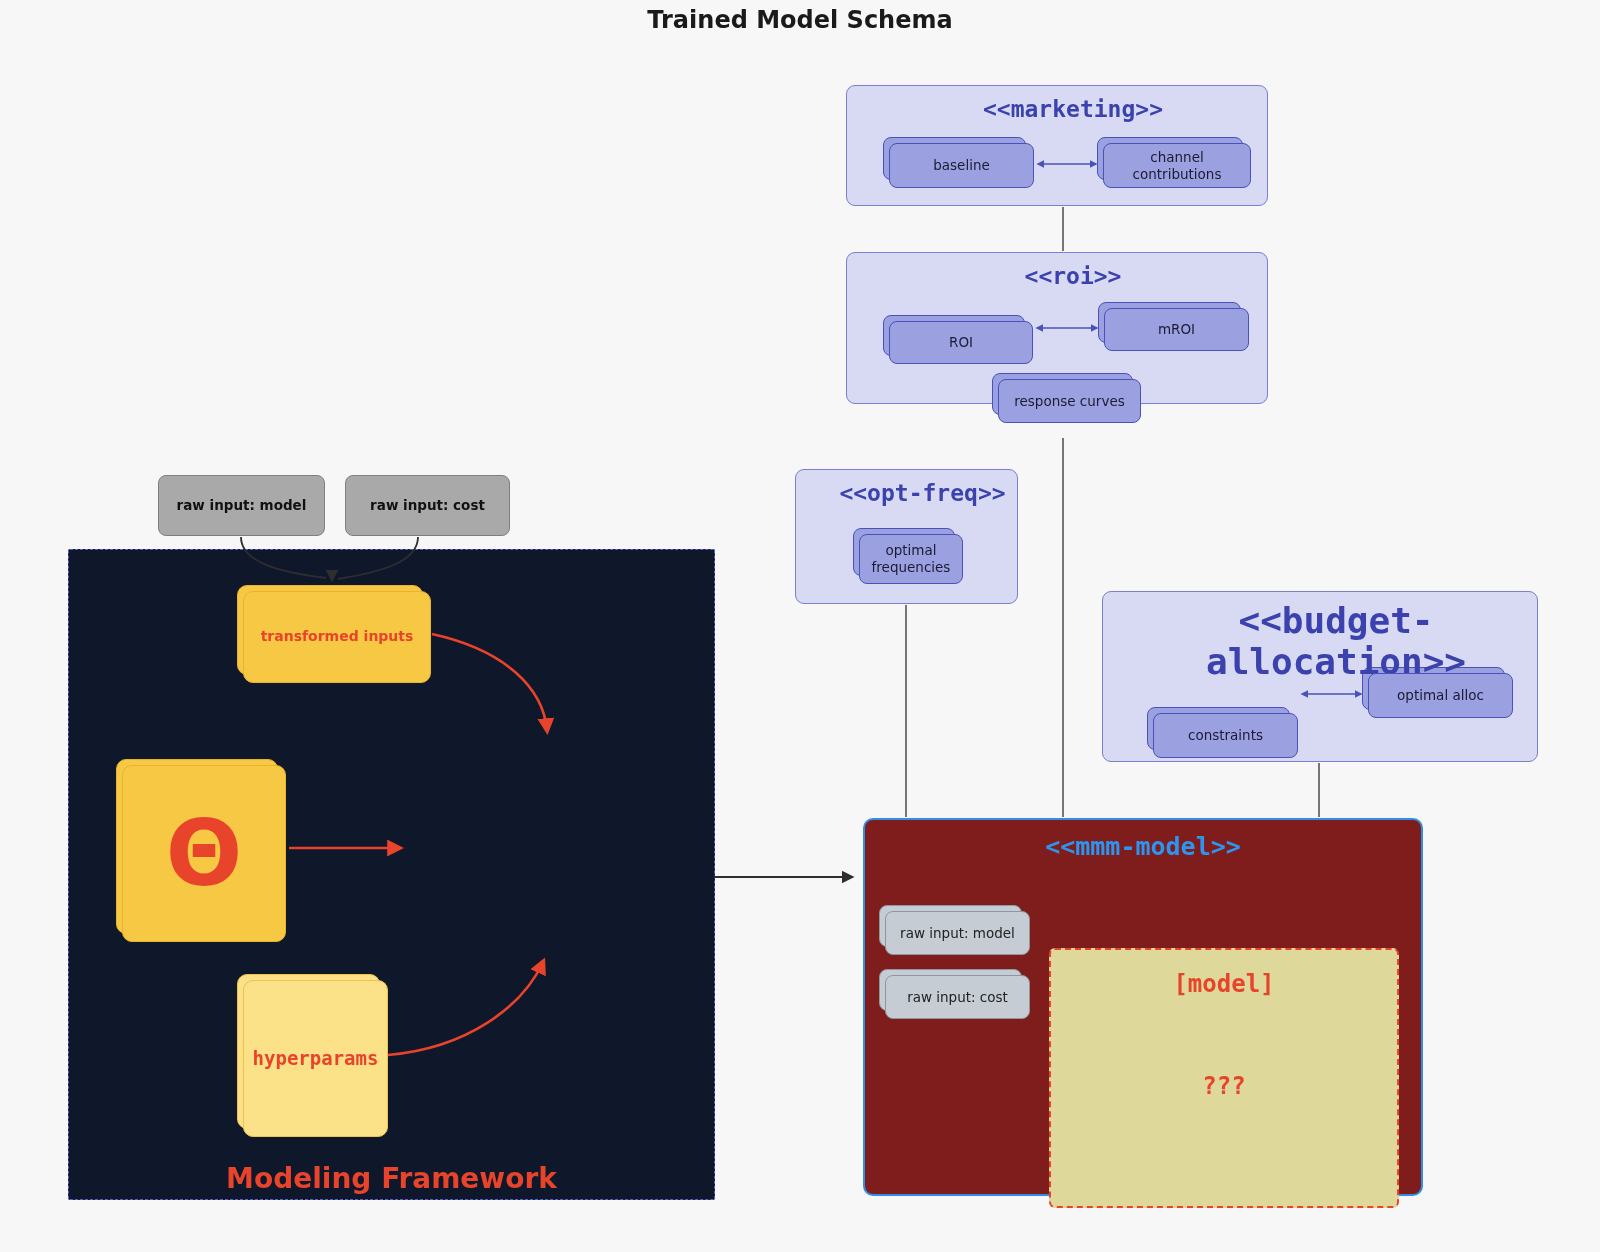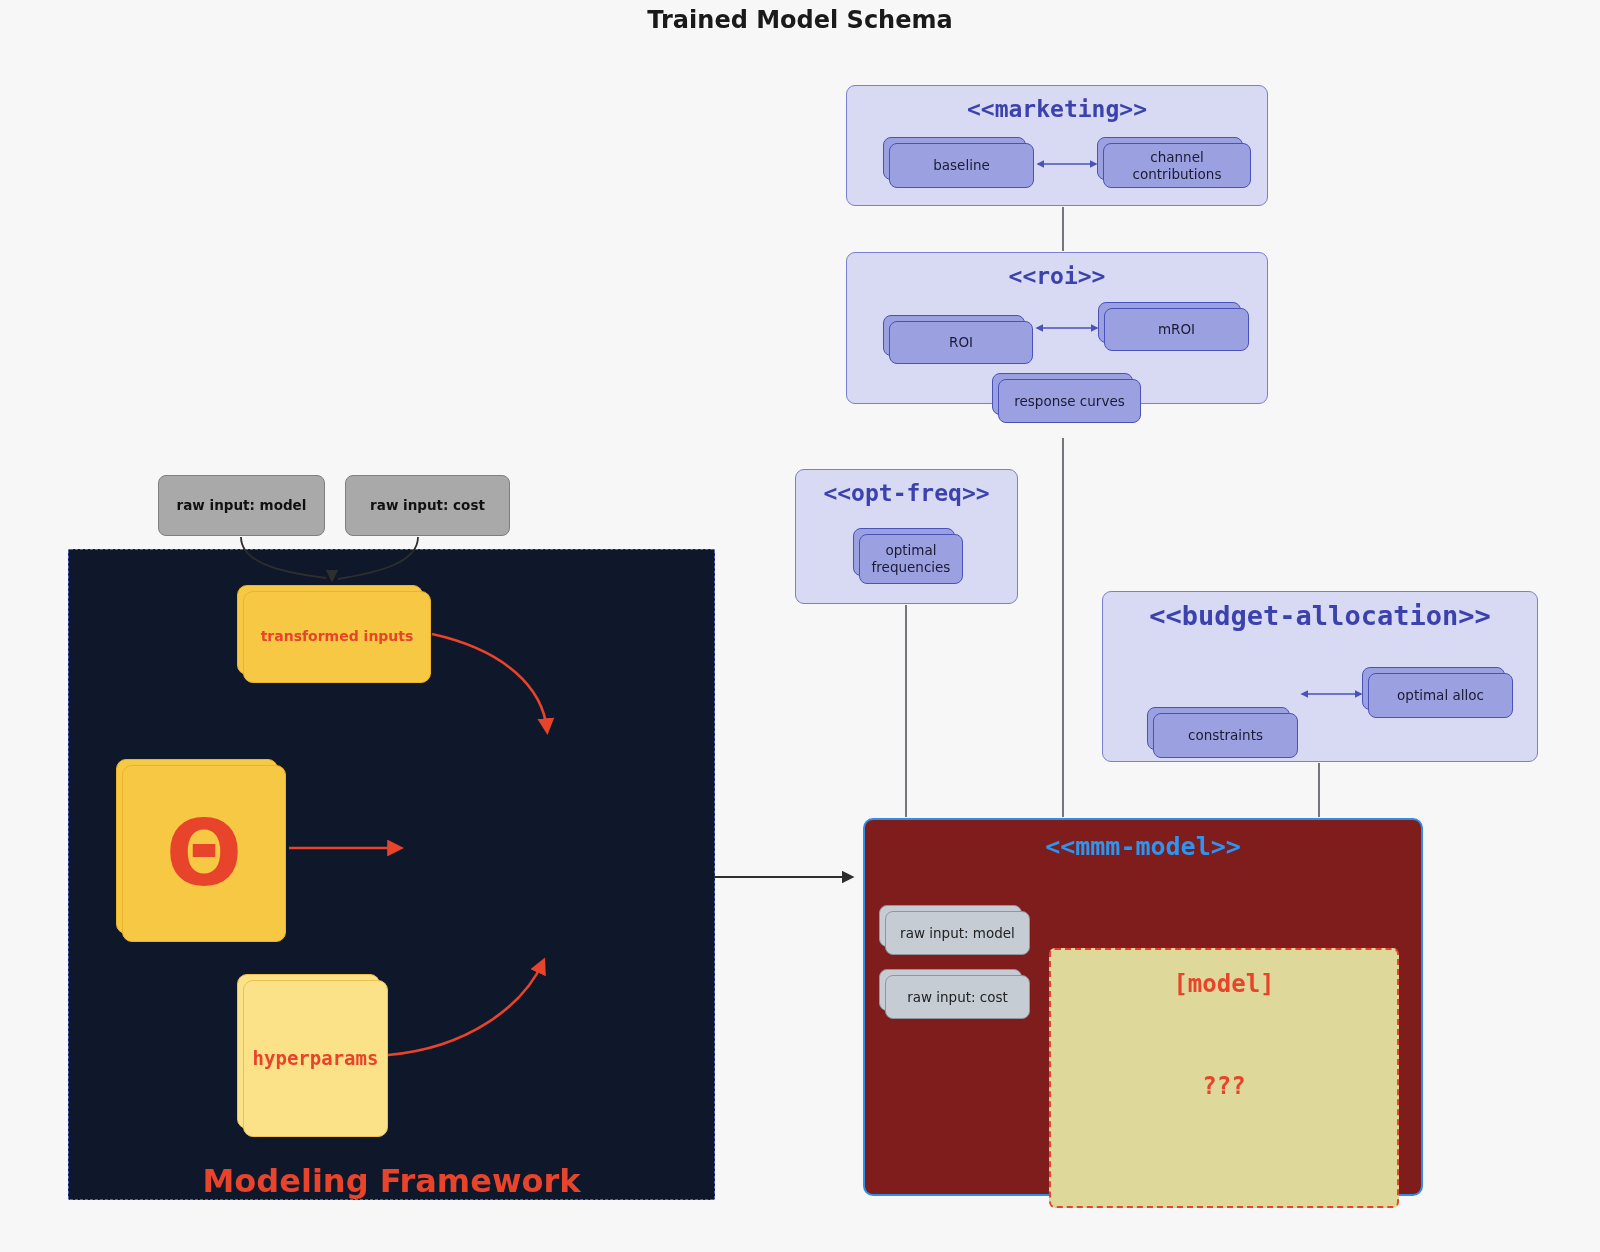--- a/index.html
+++ b/index.html
@@ -10,21 +10,21 @@
   .diagram-title{position:absolute;left:0;top:6px;width:1600px;text-align:center;
     font-size:24px;font-weight:bold;color:#1a1a1a;}
 
   
   .cont{position:absolute;z-index:0;box-sizing:border-box;border-radius:9px;}
   .p-cont{background:#d7daf2;border:1.5px solid #7b80cc;}
   .mmm-cont{background:#7f1d1d;border:2px solid #2e8fe8;border-radius:10px;}
   .fw-cont{background:#0f172a;border:1.5px dashed #5c62d6;border-radius:2px;}
   .cont-title{position:absolute;left:0;width:100%;text-align:center;font-weight:bold;
     font-family:"DejaVu Sans Mono","Liberation Mono",monospace;}
-  .p-cont .cont-title{top:10px;color:#3b42ad;font-size:23px;}
+  .p-cont .cont-title{top:10px;color:#3b42ad;font-size:23px;padding-left:16px;}
   .mmm-cont .cont-title{top:12px;color:#2b96f1;font-size:25px;}
 
   
   .box{position:absolute;box-sizing:border-box;display:flex;align-items:center;justify-content:center;
     text-align:center;border-radius:8px;background:var(--fill);border:1.5px solid var(--stroke);
     font-size:13.5px;line-height:1.25;padding:2px 6px;}
   .stack::before{content:"";position:absolute;inset:0;transform:translate(-7px,-7px);
     background:var(--fill);border:1.5px solid var(--stroke);border-radius:inherit;z-index:-1;}
   .p-box{--fill:#9ba1e0;--stroke:#4a51b8;color:#1b1b33;}
   .g-box{--fill:#a9a9a9;--stroke:#7f7f7f;color:#111;font-weight:bold;font-size:13.5px;}
@@ -41,21 +41,21 @@
 
   .ellipse{position:absolute;box-sizing:border-box;background:#f7c844;border:2px solid #eab429;
     border-radius:50%;display:flex;align-items:center;justify-content:center;}
   .train-label{font-size:25px;font-weight:bold;color:#e8432b;}
 
   .red-bold{color:#e8432b;font-weight:bold;}
   .transformed-label{font-size:14px;}
   .theta-label{font-size:90px;line-height:1;}
   .hyper-label{font-size:19px;}
   .fw-label{position:absolute;top:612px;left:0;width:100%;text-align:center;
-    font-size:32px;font-weight:bold;color:#e8432b;}
+    font-size:28px;font-weight:bold;color:#e8432b;}
 
   svg.connectors{position:absolute;left:0;top:0;pointer-events:none;}
 </style>
 </head>
 <body>
 
 <div class="canvas">
 
   <div class="diagram-title">Trained Model Schema</div>
 
@@ -90,21 +90,21 @@
   </div>
 
   <div class="cont p-cont" style="left:795px;top:469px;width:223px;height:135px;">
     <div class="cont-title">&lt;&lt;opt-freq&gt;&gt;</div>
     <div class="box p-box stack" style="left:63px;top:64px;width:104px;height:50px;">
       <span>optimal frequencies</span>
     </div>
   </div>
 
   <div class="cont p-cont" style="left:1102px;top:591px;width:436px;height:171px;">
-    <div class="cont-title" style="font-size:27px;top:8px;">&lt;&lt;budget-allocation&gt;&gt;</div>
+    <div class="cont-title" style="font-size:36px;top:8px;">&lt;&lt;budget-allocation&gt;&gt;</div>
     <div class="box p-box stack" style="left:50px;top:81px;width:145px;height:45px;margin-top:40px;">
       <span>constraints</span>
     </div>
     <div class="box p-box stack" style="left:265px;top:81px;width:145px;height:45px;">
       <span>optimal alloc</span>
     </div>
   </div>
 
   <div class="cont mmm-cont" style="left:863px;top:818px;width:560px;height:378px;">
     <div class="cont-title">&lt;&lt;mmm-model&gt;&gt;</div>

